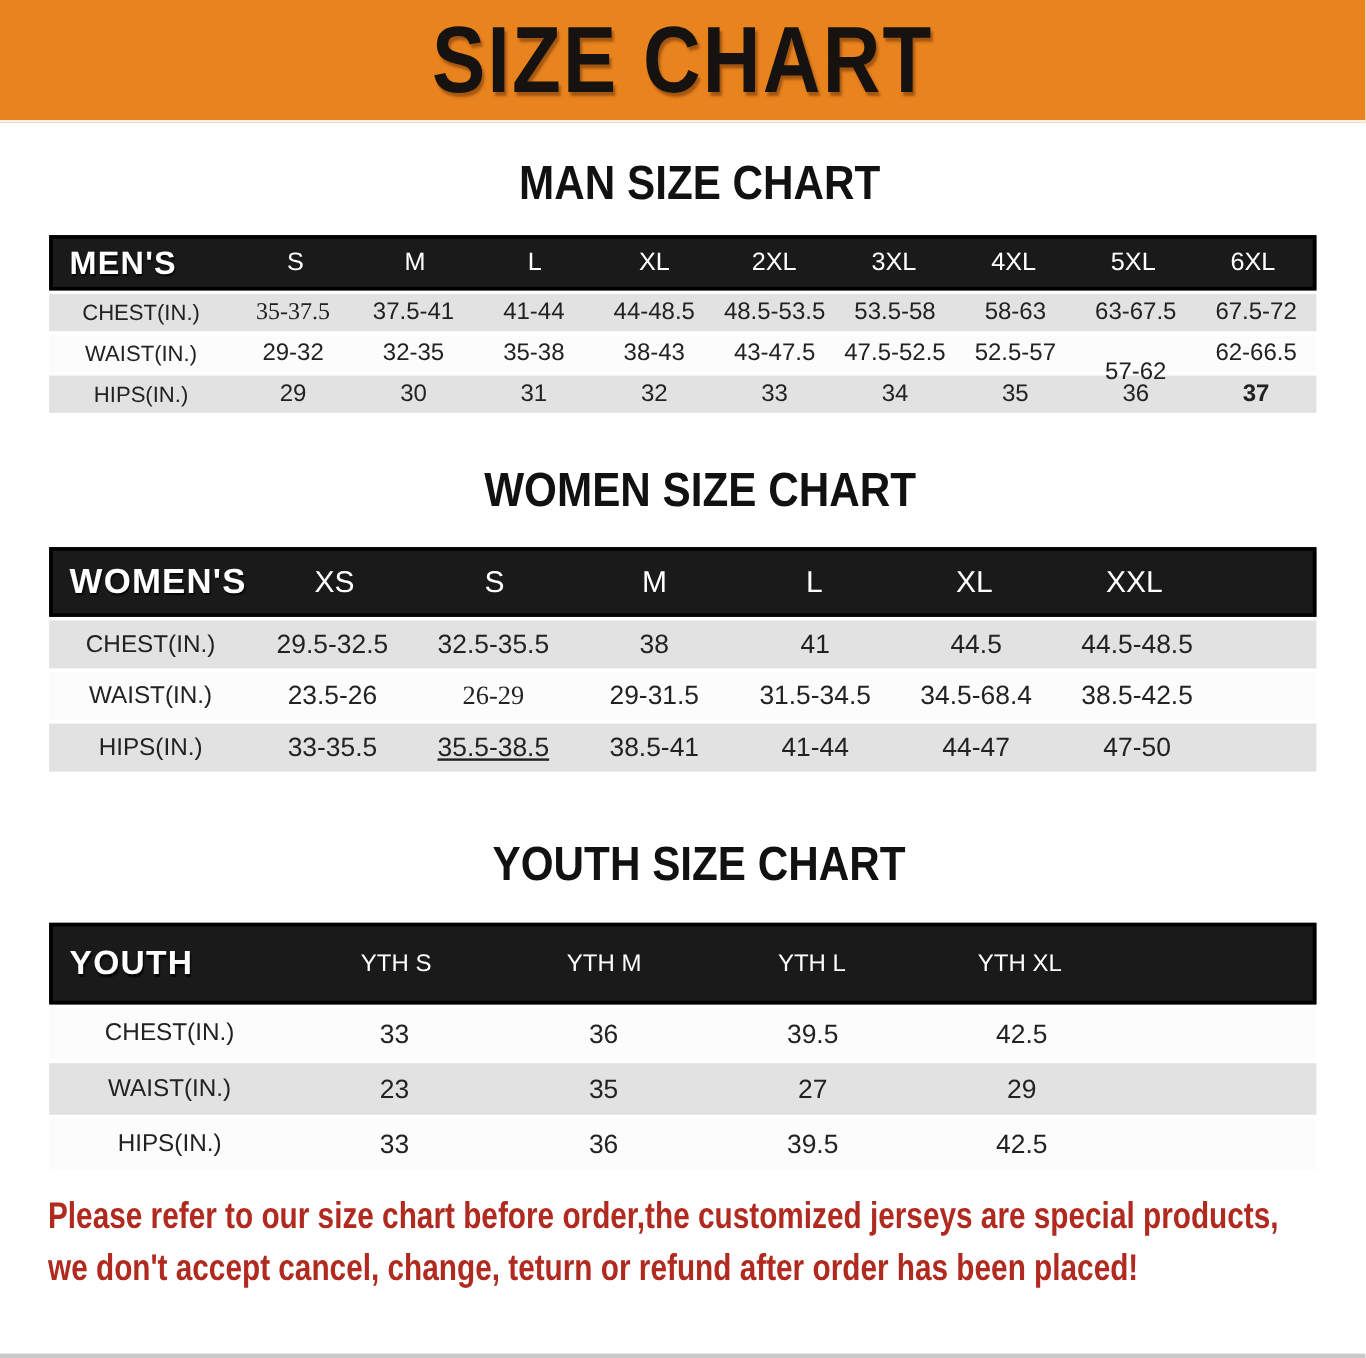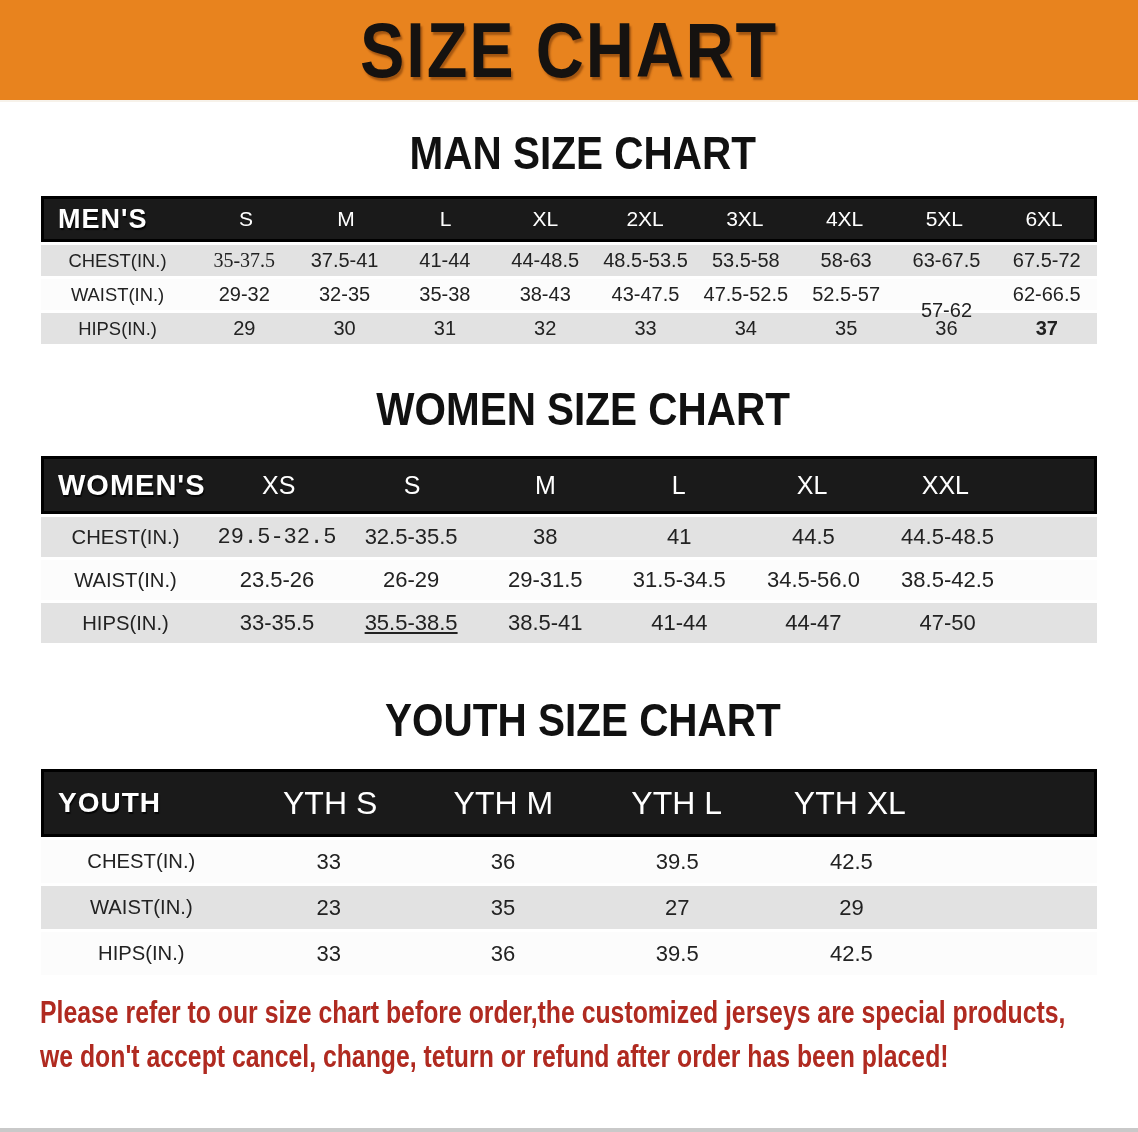--- a/index.html
+++ b/index.html
@@ -10,21 +10,21 @@
   
   .banner { height:102px; width:100%; background:#E8831E;
             display:flex; align-items:center; justify-content:center;
             border-bottom:2px solid #f7f2ea; }
   .banner-title { font-size:70px; font-weight:bold; color:#151210; letter-spacing:2px;
                   display:inline-block; transform:scale(0.95,1.12);
                   text-shadow:2px 3px 2px rgba(80,30,0,0.45); }
 
   
   h2.sec-heading { text-align:center; font-weight:bold; color:#111;
-                   font-size:46px; line-height:50px;padding-left:28px; }
+                   font-size:40px; line-height:50px;padding-left:28px; }
   h2.sec-heading > span { display:inline-block; transform:scaleX(0.88); letter-spacing:0; }
   .sec-men   h2 { margin:26px 0 18px 0; }
   .sec-women h2 { margin:40px 0 22px 0; }
   .sec-youth h2 { margin:52px 0 24px 0; }
 
   
   .size-table { width:1056px; margin:0 auto; }
   .t-header { display:flex; align-items:center; background:#1a1a1a;
               border:3px solid #000; color:#fff; }
   .tbl-0 .t-header { height:46px; }
@@ -37,21 +37,21 @@
   .t-row.gray  { background:#e2e2e2; }
   .t-row.white { background:#fcfcfc; }
   .cell { text-align:center; white-space:nowrap; }
   .cell.hdr-label { text-align:left; padding-left:14px; font-weight:bold; letter-spacing:1px;
                     text-shadow:1px 2px 1px rgba(0,0,0,0.8); }
   .tbl-0 .hdr-label { font-size:27px; }
   .tbl-1 .hdr-label { font-size:29px; }
   .tbl-2 .hdr-label { font-size:28px; }
   .tbl-0 .hdr-col { font-size:21px; }
   .tbl-1 .hdr-col { font-size:25px; }
-  .tbl-2 .hdr-col { font-size:32px; }
+  .tbl-2 .hdr-col { font-size:20px; }
   .t-row .cell.label { font-size:0.92em; }
 
   
   .disclaimer { margin-top:16px; padding-left:40px; color:#B02A20;
                 font-size:31px; line-height:44px; font-weight:bold; }
   .disclaimer .dline { display:block; transform:scaleX(0.80); transform-origin:left center;
                        white-space:nowrap; }
 
   .bottom-strip { position:absolute; left:0; bottom:0; width:100%; height:4px;
                   background:#c9c9c9; }
@@ -131,35 +131,35 @@
           <div class="cell hdr-col" style="width: 12.7%;">XS</div>
           <div class="cell hdr-col" style="width: 12.7%;">S</div>
           <div class="cell hdr-col" style="width: 12.7%;">M</div>
           <div class="cell hdr-col" style="width: 12.7%;">L</div>
           <div class="cell hdr-col" style="width: 12.7%;">XL</div>
           <div class="cell hdr-col" style="width: 12.7%;">XXL</div>
           <div class="cell hdr-spacer" style="width: 7.8%;"></div>
         </div>
         <div class="t-row gray">
           <div class="cell label" style="width: 16%;">CHEST(IN.)</div>
-          <div class="cell val" style="width: 12.7%; font-family: Liberation Mono, monospace;">29.5-32.5</div>
+          <div class="cell val" style="width: 12.7%;">29.5-32.5</div>
           <div class="cell val" style="width: 12.7%;">32.5-35.5</div>
           <div class="cell val" style="width: 12.7%;">38</div>
           <div class="cell val" style="width: 12.7%;">41</div>
           <div class="cell val" style="width: 12.7%;">44.5</div>
           <div class="cell val" style="width: 12.7%;">44.5-48.5</div>
           <div class="cell row-spacer" style="width: 7.8%;"></div>
         </div>
         <div class="t-row white">
           <div class="cell label" style="width: 16%;">WAIST(IN.)</div>
           <div class="cell val" style="width: 12.7%;">23.5-26</div>
-          <div class="cell val" style="width: 12.7%;">26-29</div>
+          <div class="cell val" style="width: 12.7%; font-family: Liberation Serif, serif;">26-29</div>
           <div class="cell val" style="width: 12.7%;">29-31.5</div>
           <div class="cell val" style="width: 12.7%;">31.5-34.5</div>
-          <div class="cell val" style="width: 12.7%;">34.5-56.0</div>
+          <div class="cell val" style="width: 12.7%;">34.5-68.4</div>
           <div class="cell val" style="width: 12.7%;">38.5-42.5</div>
           <div class="cell row-spacer" style="width: 7.8%;"></div>
         </div>
         <div class="t-row gray">
           <div class="cell label" style="width: 16%;">HIPS(IN.)</div>
           <div class="cell val" style="width: 12.7%;">33-35.5</div>
           <div class="cell val" style="width: 12.7%; text-decoration: underline;">35.5-38.5</div>
           <div class="cell val" style="width: 12.7%;">38.5-41</div>
           <div class="cell val" style="width: 12.7%;">41-44</div>
           <div class="cell val" style="width: 12.7%;">44-47</div>

